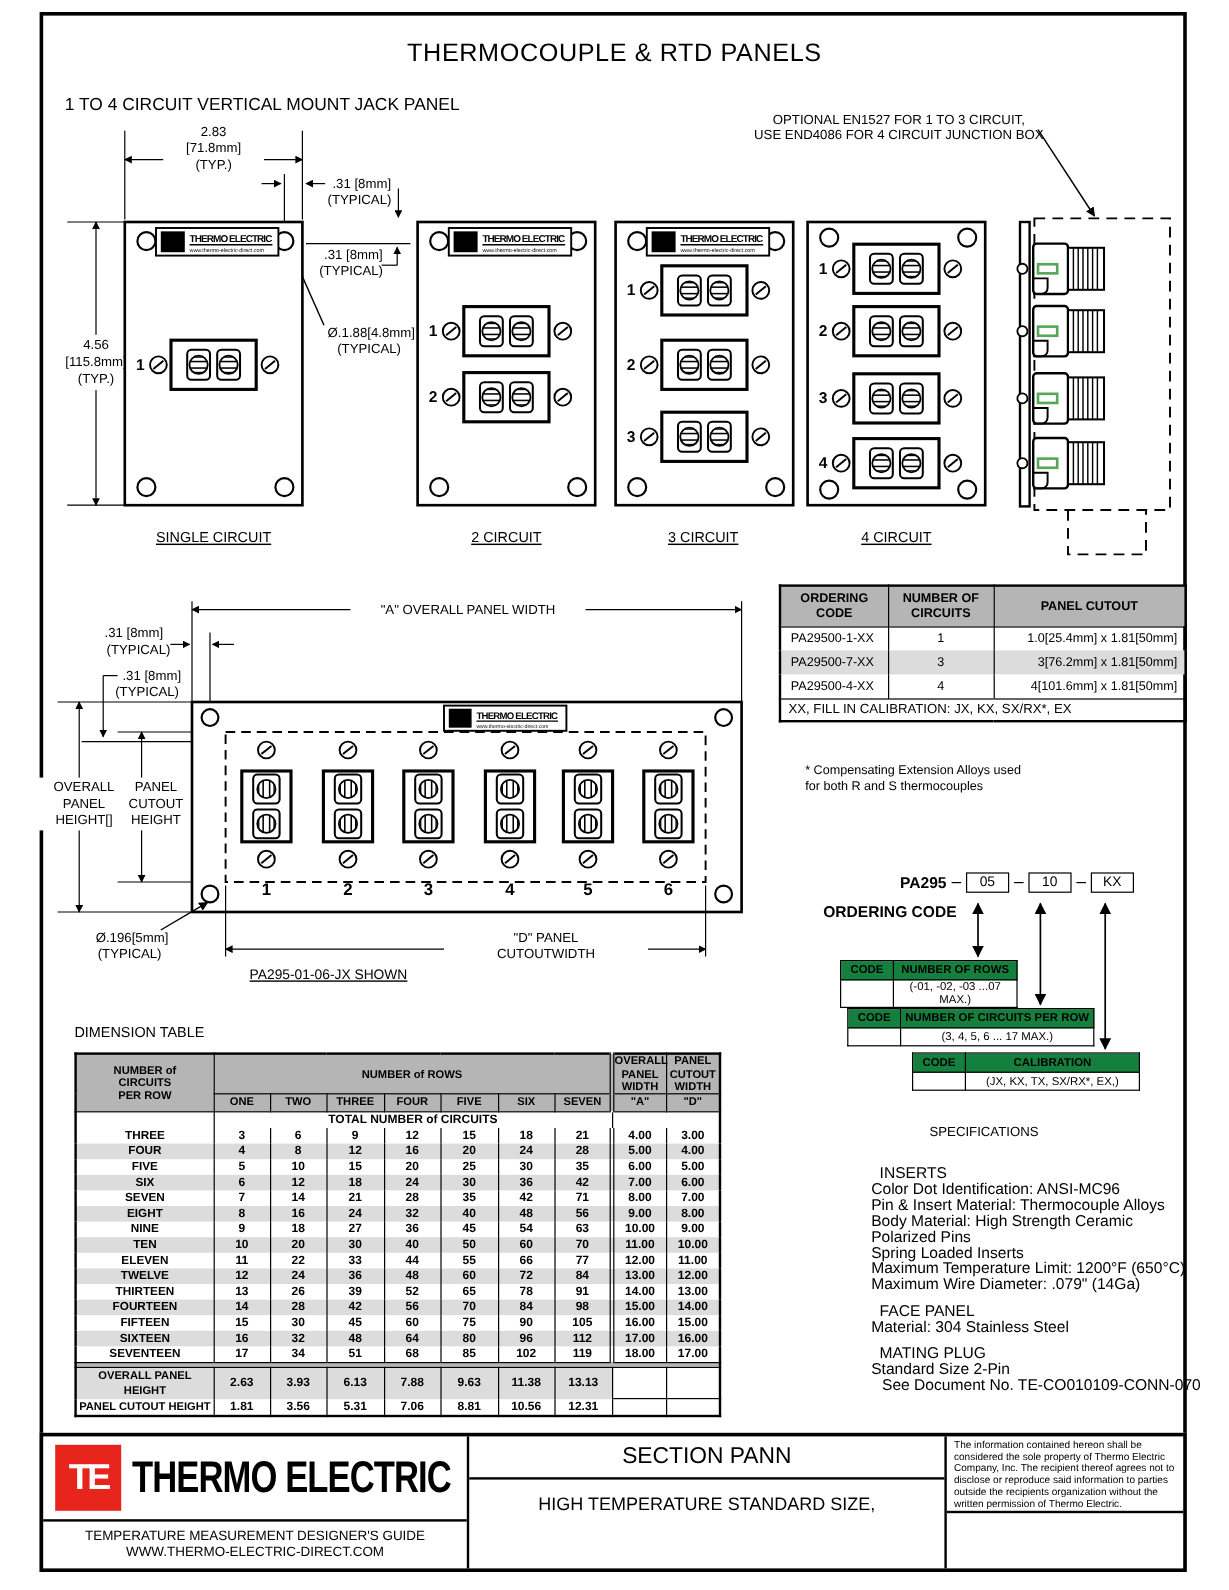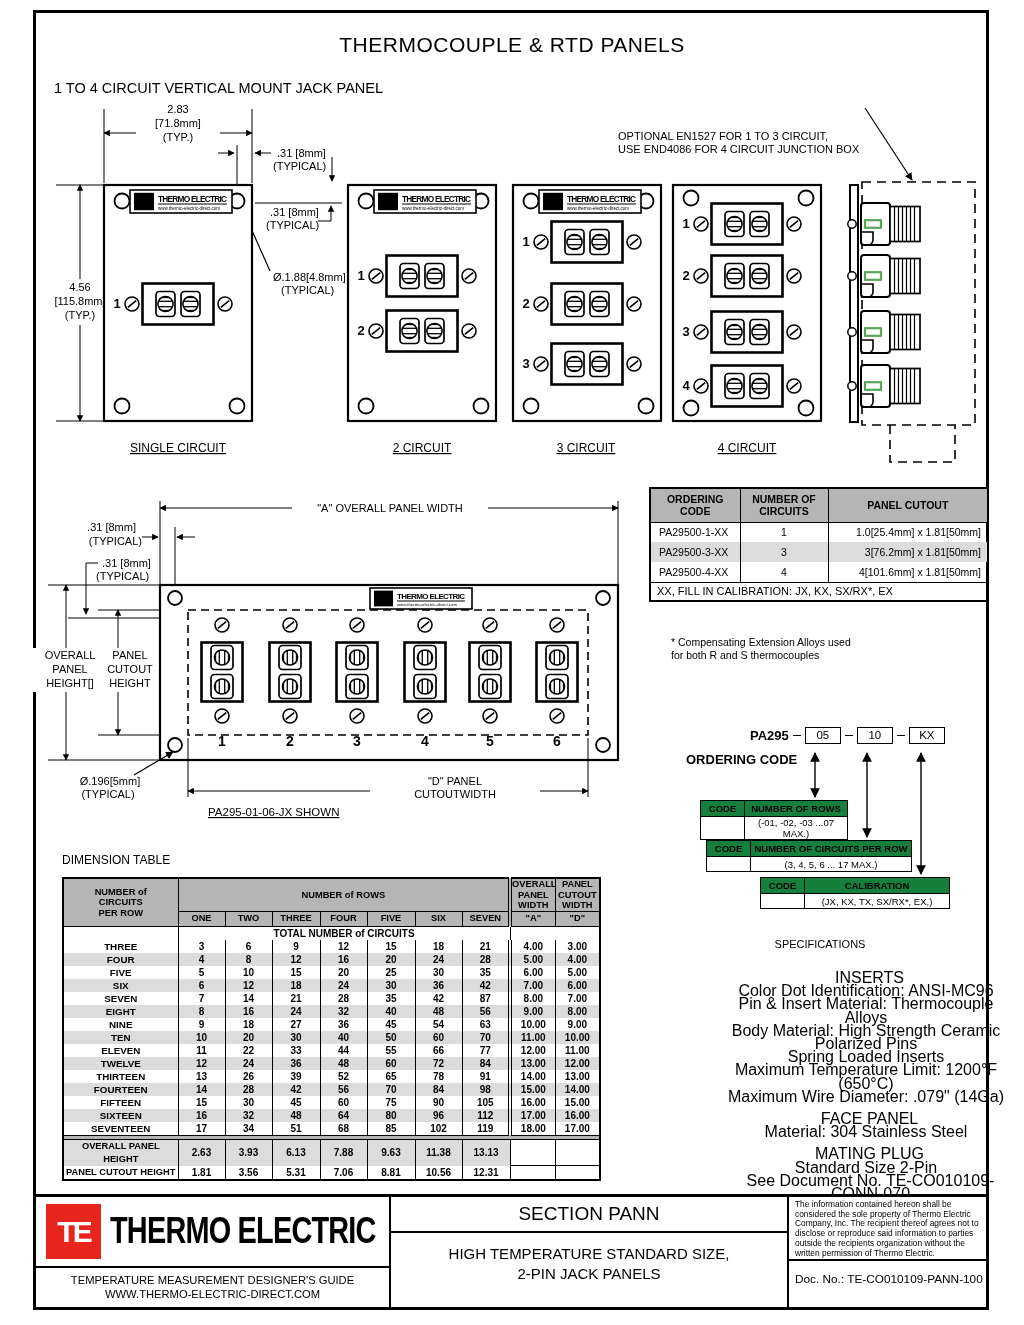--- a/index.html
+++ b/index.html
@@ -2,21 +2,21 @@
 <html><head>
 <meta charset="utf-8">
 <style>
   html,body{margin:0;padding:0;background:#fff;}
   body{width:1024px;height:1325px;position:relative;font-family:"Liberation Sans",sans-serif;color:#000;overflow:hidden;}
   .abs{position:absolute;}
   *{box-sizing:border-box;}
   #page-frame{position:absolute;left:33px;top:10px;width:956px;height:1300px;border:3px solid #000;}
   #doc-title{position:absolute;left:112px;top:33px;width:800px;text-align:center;font-size:21px;letter-spacing:.5px;}
   #doc-subtitle{position:absolute;left:54px;top:80px;font-size:14.5px;}
-  #optional-note{position:absolute;left:618px;top:94px;width:262px;text-align:left;font-size:11px;line-height:13px;margin-top:36px;}
+  #optional-note{position:absolute;left:618px;top:94px;width:262px;text-align:center;font-size:11px;line-height:13px;}
   #optional-note span{display:block;}
   svg text{font-family:"Liberation Sans",sans-serif;fill:#000;}
   .ann{font-size:11px;}
   .cap{font-size:12px;text-decoration:underline;}
   .num{font-size:13px;font-weight:bold;}
   .mnum{font-size:14px;font-weight:bold;}
 
   
   #ordering-table{position:absolute;left:649px;top:487px;width:338px;border-collapse:collapse;table-layout:fixed;}
   #ordering-table th,#ordering-table td{border-left:1.3px solid #000;border-right:1.3px solid #000;padding:0;}
@@ -56,21 +56,21 @@
   #dimension-table .totalrow .tspan{border-left:1.2px solid #000;border-right:1.2px solid #000;}
   #dimension-table tbody.datarows tr:nth-of-type(even){background:#dcdcdc;}
   #dimension-table .spacer td{background:#b5b5b5;height:4px;border-top:1.2px solid #000;border-bottom:1.2px solid #000;}
   #dimension-table .frow td{height:14px;border-top:none;}
   #dimension-table .frow .flabel{font-size:9.3px;text-align:center;}
   #dimension-table .frow.shade{background:#dcdcdc;}
   #dimension-table .fbox{background:#fff;border:1.2px solid #000;}
 
   
   #spec-title{position:absolute;left:705px;top:938px;width:230px;text-align:center;font-size:11px;}
-  #spec-body{position:absolute;left:726px;top:971px;width:280px;font-size:16px;line-height:13.2px;text-align:center;}
+  #spec-body{position:absolute;left:726px;top:971px;width:280px;font-size:13px;line-height:13.2px;}
   #spec-body .sec-head{padding-left:7px;}
   #spec-body .gap{height:9px;}
   #spec-body .indent{padding-left:9px;}
 
   
   #title-block{position:absolute;left:33px;top:1194px;width:956px;height:116px;border:3px solid #000;display:flex;background:#fff;}
   #tb-col1{width:355px;border-right:2.5px solid #000;display:flex;flex-direction:column;}
   #tb-logo-row{height:71px;border-bottom:2.5px solid #000;position:relative;}
   #tb-red-box{position:absolute;left:10px;top:7px;width:55px;height:55px;background:#e8251d;color:#fff;font-weight:bold;font-size:30px;display:flex;align-items:center;justify-content:center;letter-spacing:-3px;}
   #tb-company{position:absolute;left:74px;top:13px;font-size:37px;font-weight:bold;white-space:nowrap;transform:scaleX(.78);transform-origin:left center;letter-spacing:-1px;}
@@ -395,21 +395,21 @@
   <tbody>
 
       <tr>
         <td class="c1">PA29500-1-XX</td>
         <td class="c2">1</td>
         <td class="c3">1.0[25.4mm] x 1.81[50mm]</td>
       </tr>
 
 
       <tr>
-        <td class="c1">PA29500-3-XX</td>
+        <td class="c1">PA29500-7-XX</td>
         <td class="c2">3</td>
         <td class="c3">3[76.2mm] x 1.81[50mm]</td>
       </tr>
 
       <tr>
         <td class="c1">PA29500-4-XX</td>
         <td class="c2">4</td>
         <td class="c3">4[101.6mm] x 1.81[50mm]</td>
       </tr>
     </tbody>
@@ -587,21 +587,21 @@
       </tr>
 
       <tr>
         <td class="rowlabel">SEVEN</td>
         <td>7</td>
         <td>14</td>
         <td>21</td>
         <td>28</td>
         <td>35</td>
         <td>42</td>
-        <td>87</td>
+        <td>71</td>
         <td class="acol">8.00</td>
         <td>7.00</td>
       </tr>
 
       <tr>
         <td class="rowlabel">EIGHT</td>
         <td>8</td>
         <td>16</td>
         <td>24</td>
         <td>32</td>
@@ -787,20 +787,18 @@
     </div>
     <div id="tb-tagline">
       <span>TEMPERATURE MEASUREMENT DESIGNER'S GUIDE</span>
       <span>WWW.THERMO-ELECTRIC-DIRECT.COM</span>
     </div>
   </div>
   <div id="tb-col2">
     <div id="tb-section">SECTION PANN</div>
     <div id="tb-doctitle">
       <span>HIGH TEMPERATURE STANDARD SIZE,</span>
-      <span>2-PIN JACK PANELS</span>
     </div>
   </div>
   <div id="tb-col3">
     <div id="tb-legal">The information contained hereon shall be considered the sole property of Thermo Electric Company, Inc. The recipient thereof agrees not to disclose or reproduce said information to parties outside the recipients organization without the written permission of Thermo Electric.</div>
-    <div id="tb-docno">Doc. No.: TE-CO010109-PANN-100</div>
   </div>
 </div>
 
 </body></html>

